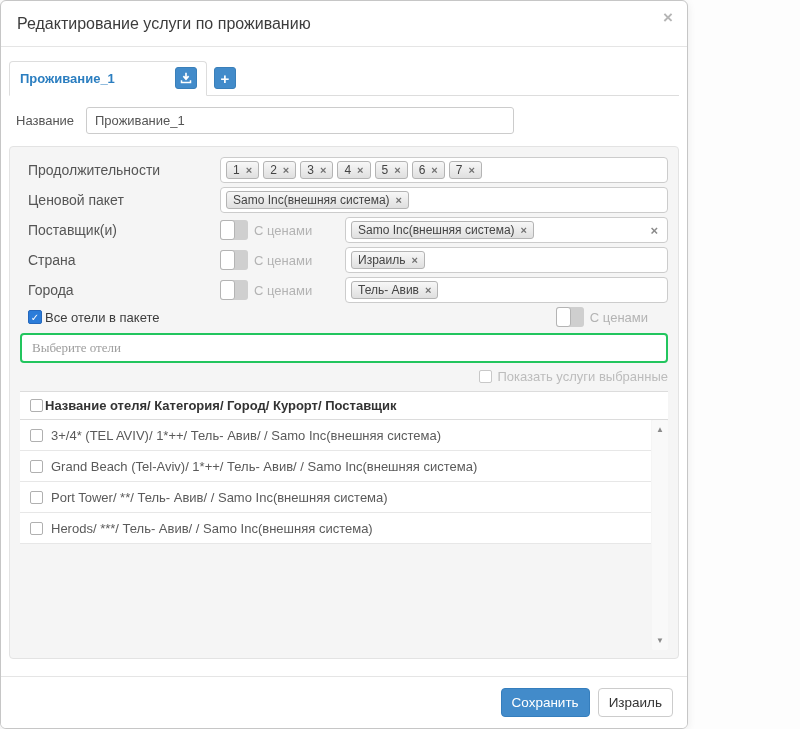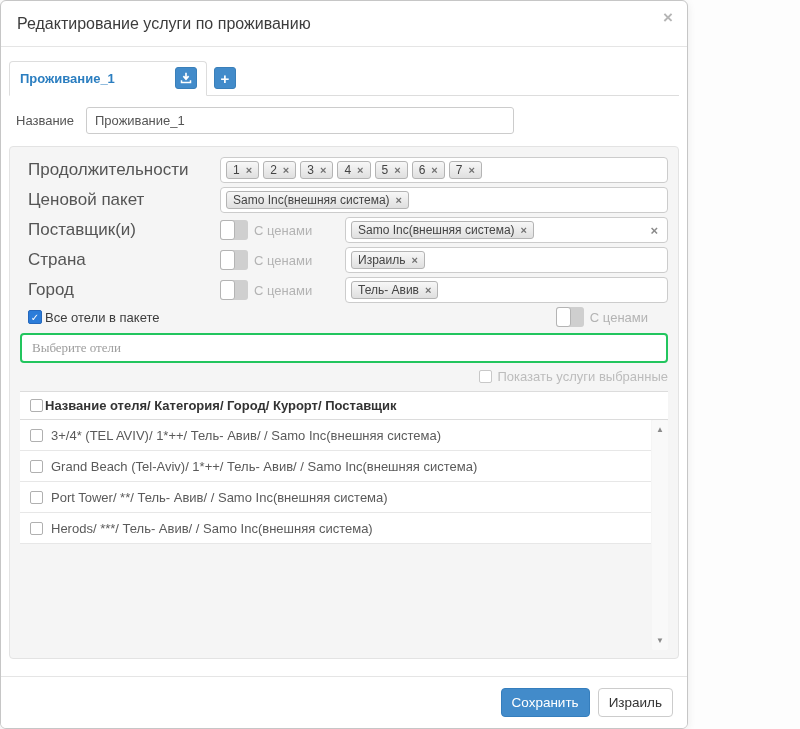--- a/index.html
+++ b/index.html
@@ -31,21 +31,21 @@
   
   .name-row { display:flex; align-items:center; margin:11px 7px 12px 7px; }
   .name-label { width:70px; font-size:13px; color:#555; }
   .name-input {
     width:428px; height:27px; border:1px solid #ccc; border-radius:3px;
     padding:0 8px; font-size:13px; color:#555; font-family:"Liberation Sans", sans-serif;
   }
   
   .panel { background:#f5f5f5; border:1px solid #e3e3e3; border-radius:4px; padding:10px 10px 8px 10px; }
   .frow { display:flex; align-items:center; height:26px; margin-bottom:4px; }
-  .flabel { width:200px; padding-left:8px; font-size:17px; color:#555; flex:none; }
+  .flabel { width:200px; padding-left:8px; font-size:14px; color:#555; flex:none; }
   .togglecol { width:125px; display:flex; align-items:center; gap:6px; flex:none; }
   .toggle { position:relative; width:28px; height:20px; background:#cfcfcf; border-radius:3px; cursor:pointer; flex:none; }
   .toggle .knob { position:absolute; left:0; top:0; width:15px; height:20px; background:#fff; border:1px solid #b4b4b4; border-radius:3px; }
   .toggle-label { color:#b3b3b3; font-size:13px; }
   .tagbox {
     flex:1; align-self:stretch; background:#fff; border:1px solid #ccc; border-radius:4px;
     display:flex; align-items:center; gap:4px; padding:0 5px; position:relative; cursor:text;
   }
   .tag {
     display:inline-flex; align-items:center; gap:6px; padding:1px 6px;
@@ -205,21 +205,21 @@
         <div class="tagbox">
           <span class="tag">
               <span>Израиль</span>
               <span class="x">×</span>
             </span>
         </div>
       </div>
 
       
       <div class="frow">
-        <span class="flabel">Город</span>
+        <span class="flabel">Города</span>
         <span class="togglecol">
           <span class="toggle">
               <span class="knob"></span>
             </span>
           <span class="toggle-label">С ценами</span>
         </span>
         <div class="tagbox">
           <span class="tag">
               <span>Тель- Авив</span>
               <span class="x">×</span>

